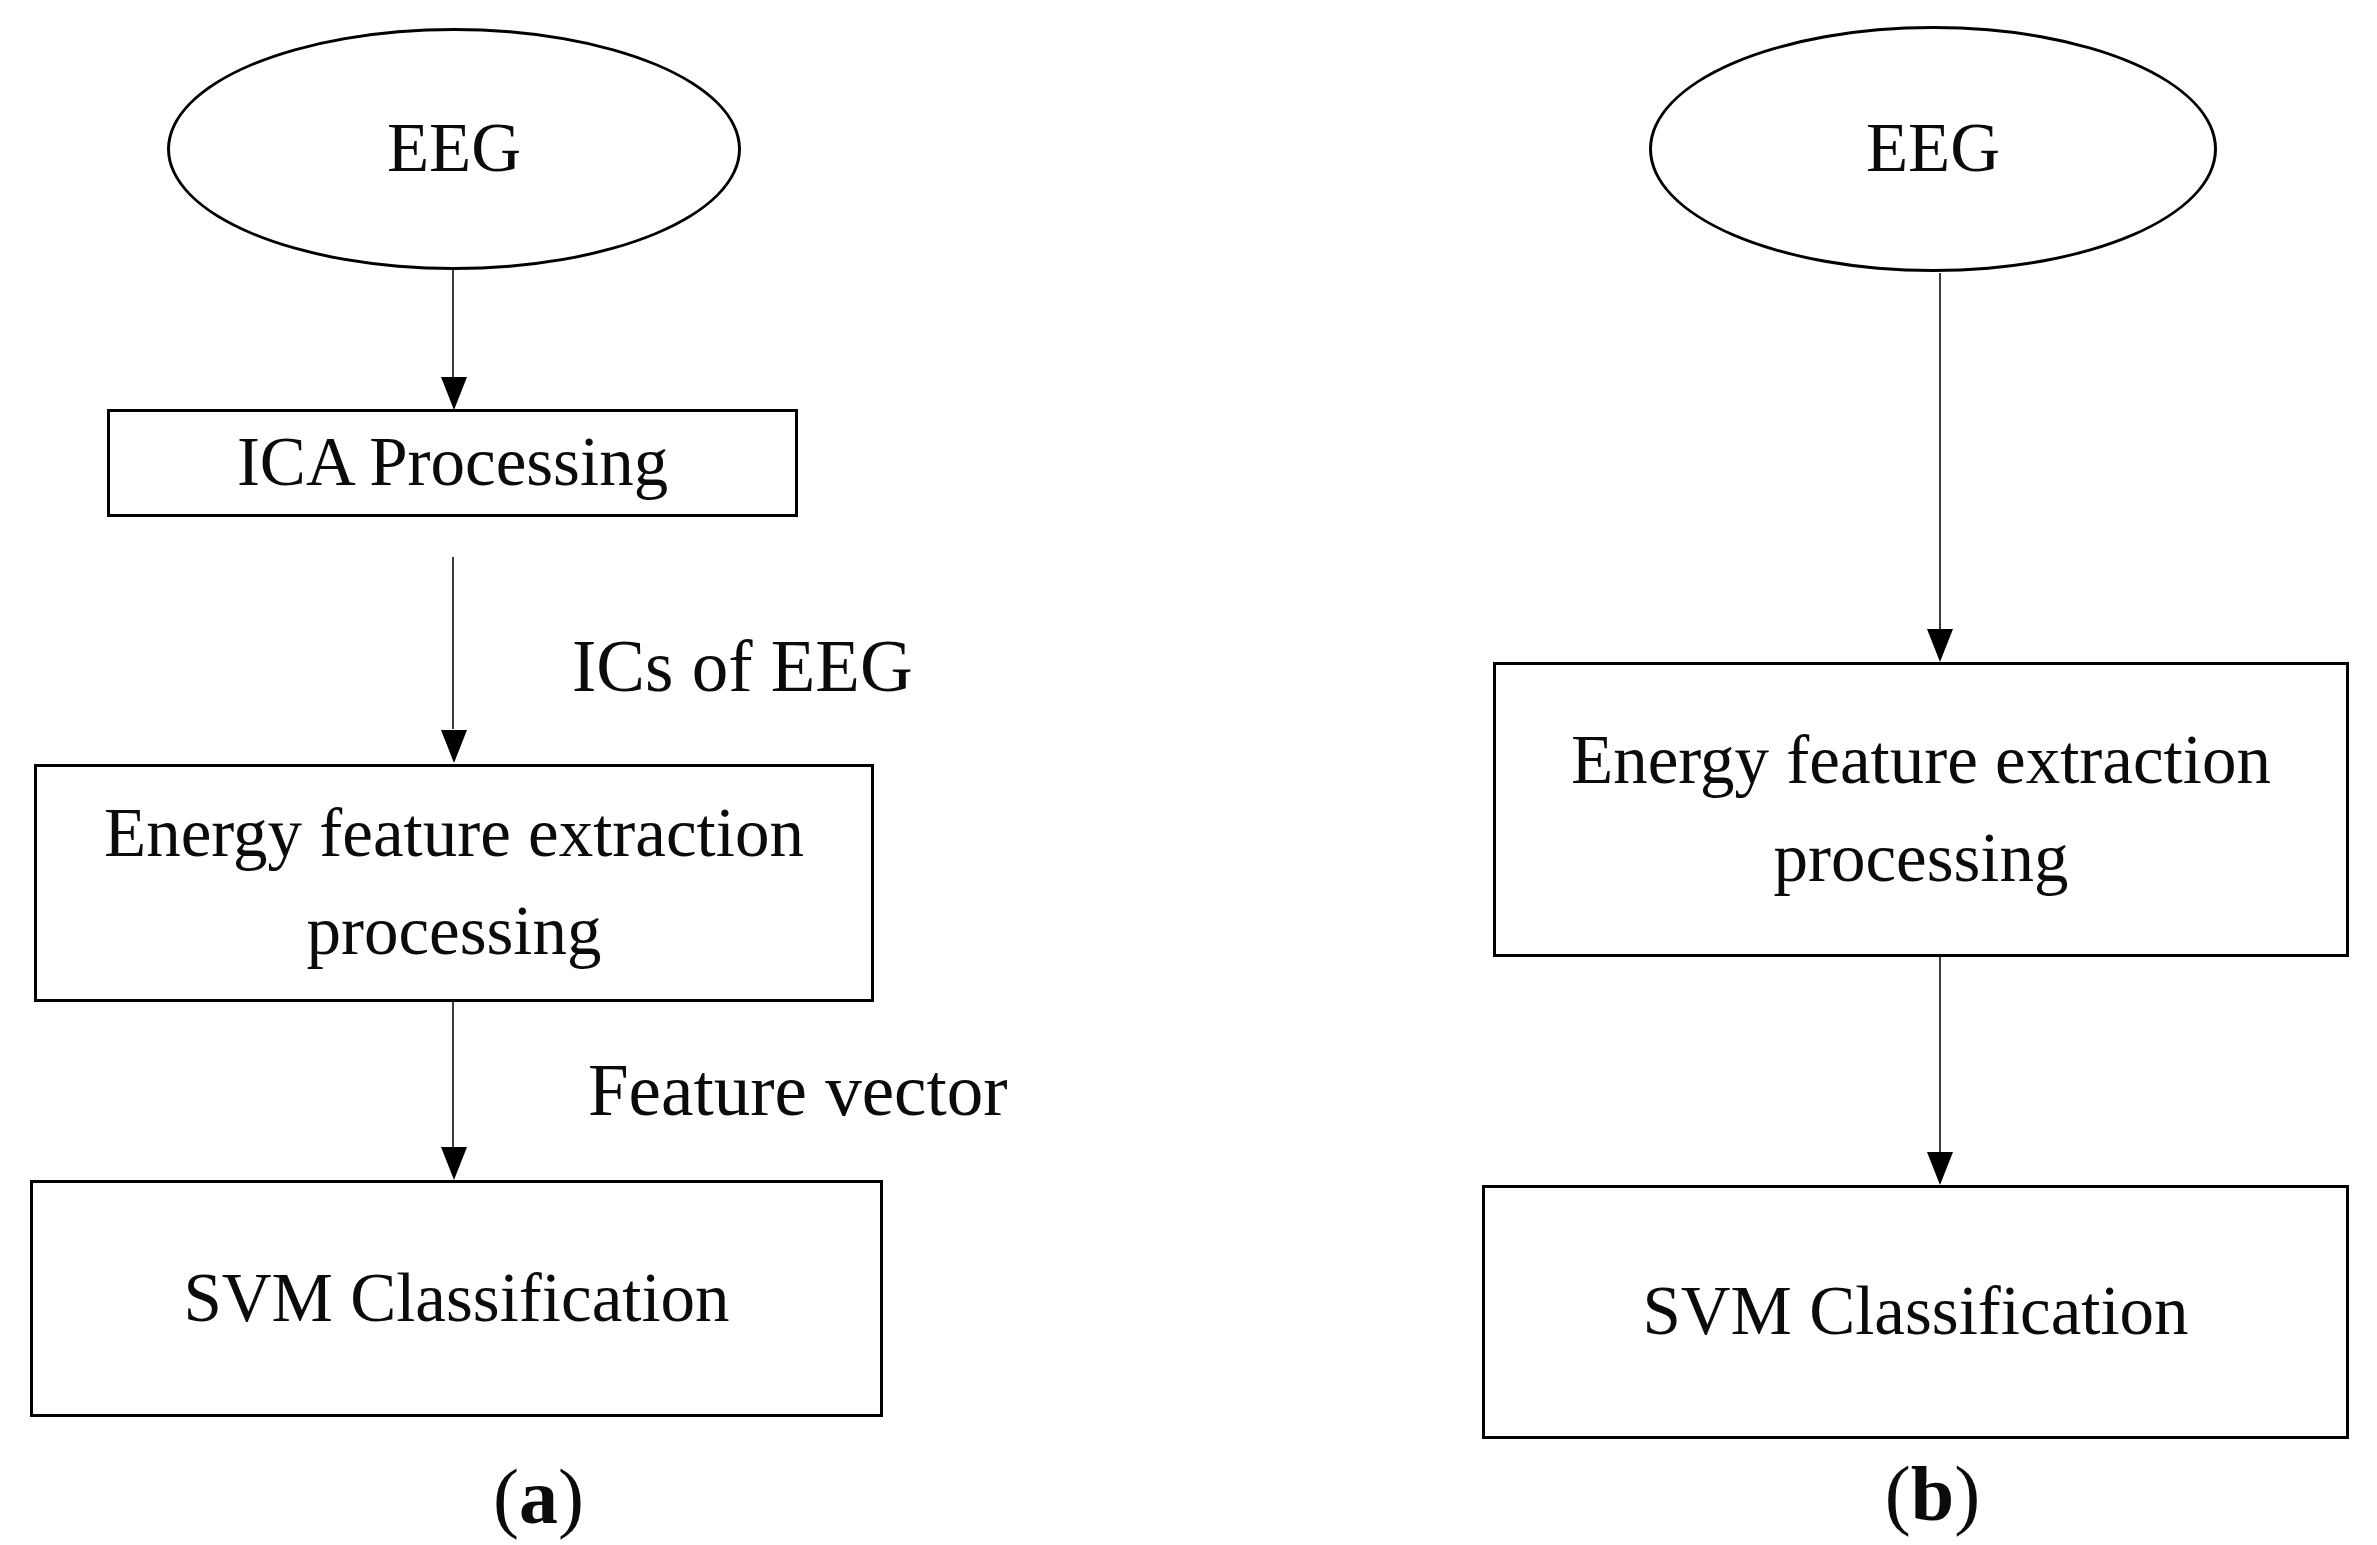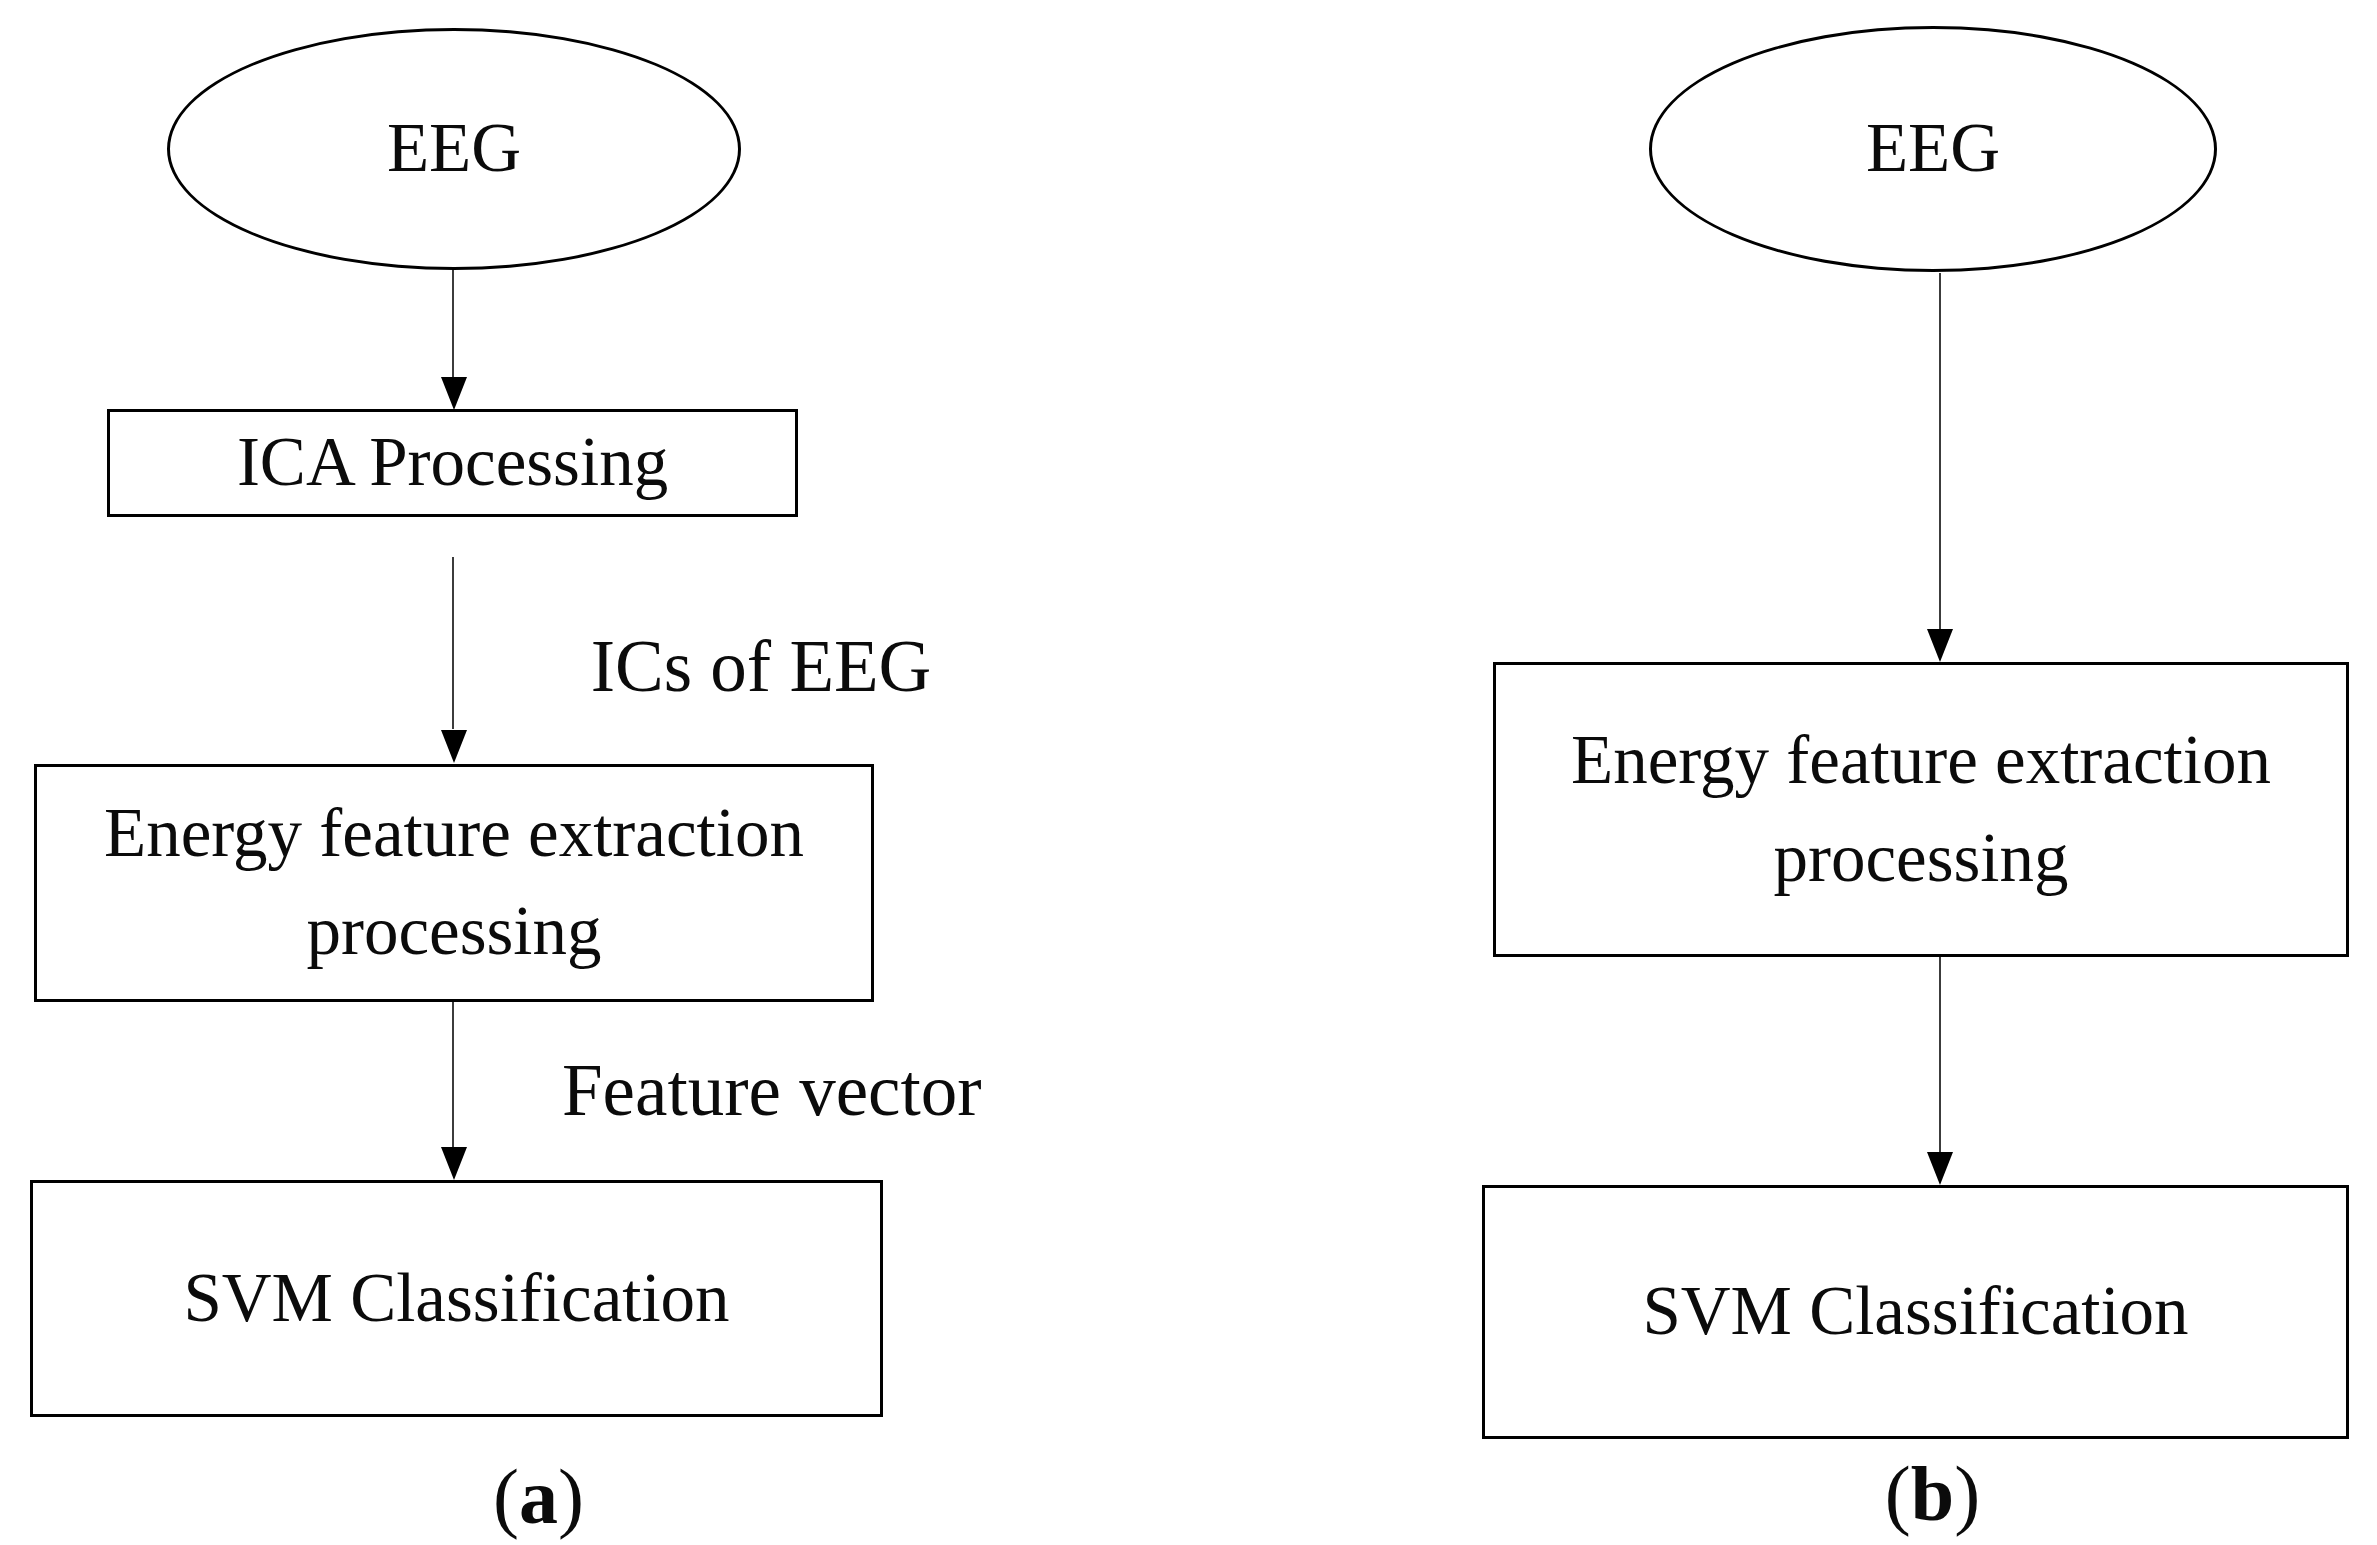--- a/index.html
+++ b/index.html
@@ -36,41 +36,41 @@
   }
   .arrowhead{
     position:absolute;width:0;height:0;
     border-left:13px solid transparent;
     border-right:13px solid transparent;
     border-top:33px solid var(--arrowhead);
   }
   .edge-label{
     position:absolute;
     font-size:73px;line-height:1.0;
-    text-align:center;white-space:nowrap;
+    white-space:nowrap;
   }
   .caption{
     position:absolute;
     font-size:78px;line-height:1.0;
     text-align:center;white-space:nowrap;
   }
   .caption .cap-letter{font-weight:bold;}
 
   
   #ellipse-a   {left:167px;  top:28px;   width:574px;  height:242px;}
   #conn-a1     {left:452px;  top:270px;  height:107px;}
   #head-a1     {left:441px;  top:377px;}
   #ica-box     {left:107px;  top:409px;  width:691px;  height:108px;}
   #conn-a2     {left:452px;  top:557px;  height:172px;}
   #head-a2     {left:441px;  top:730px;}
   #label-ics   {left:572px;  top:630px;  width:378px;}
   #energy-a    {left:34px;   top:764px; width:840px; height:238px;}
   #conn-a3     {left:452px;  top:1002px; height:145px;}
   #head-a3     {left:441px;  top:1147px;}
-  #label-feat  {left:562px;  top:1054px; width:408px;}
+  #label-feat  {left:588px;  top:1054px; width:408px;}
   #svm-a       {left:30px;   top:1180px; width:853px; height:237px;}
   #caption-a   {left:425px;  top:1458px; width:227px;}
 
   
   #ellipse-b   {left:1649px; top:26.4px;   width:568px;  height:246px;}
   #conn-b1     {left:1939px; top:273px;  height:356px;}
   #head-b1     {left:1927px; top:629px;}
   #energy-b    {left:1493px; top:662px;  width:856px; height:295px;}
   #conn-b2     {left:1939px; top:957px; height:195px;}
   #head-b2     {left:1927px; top:1152px;}

